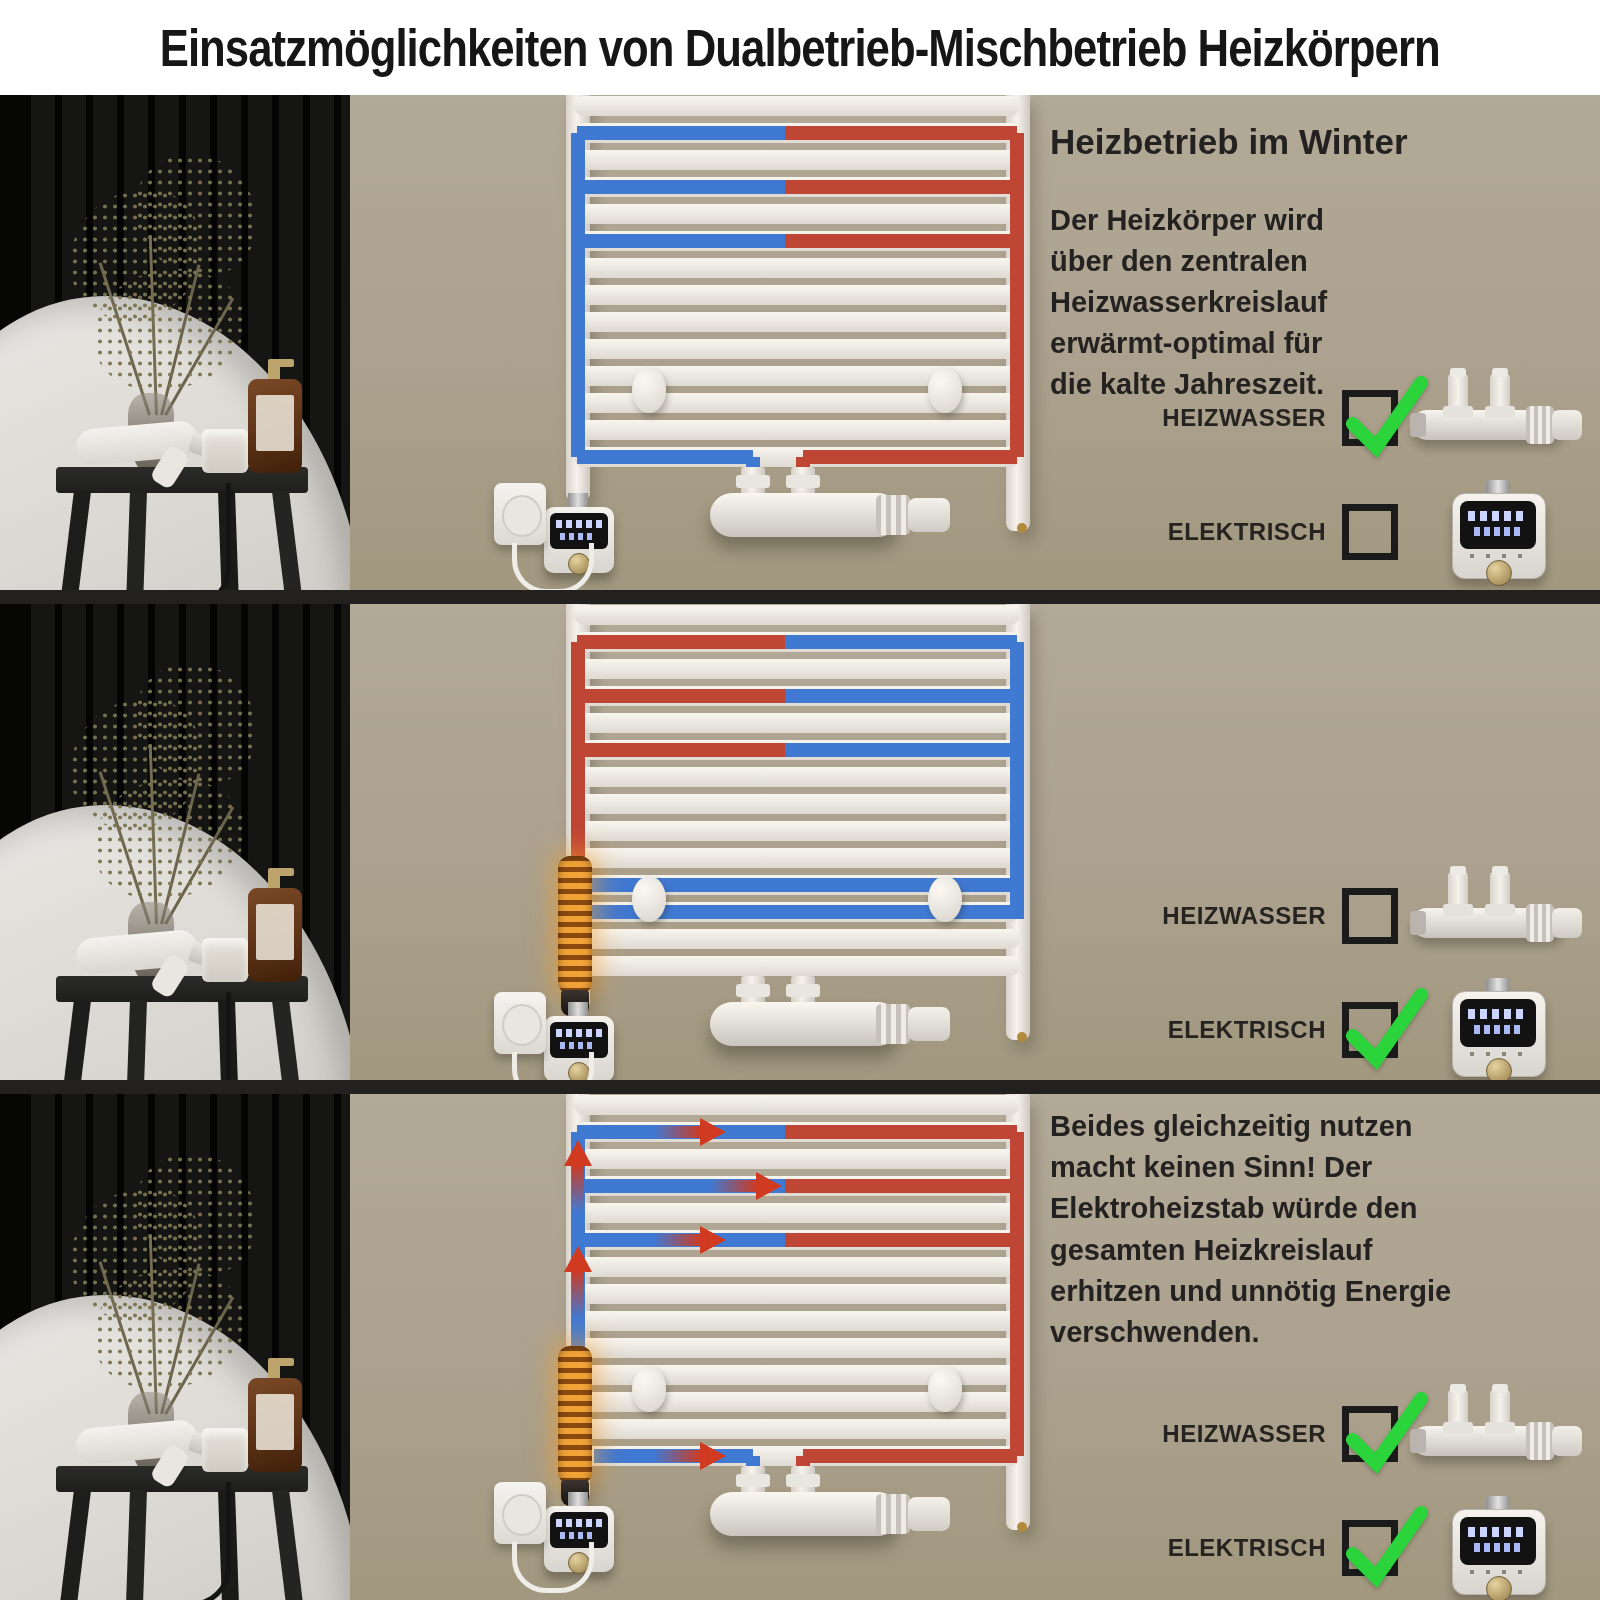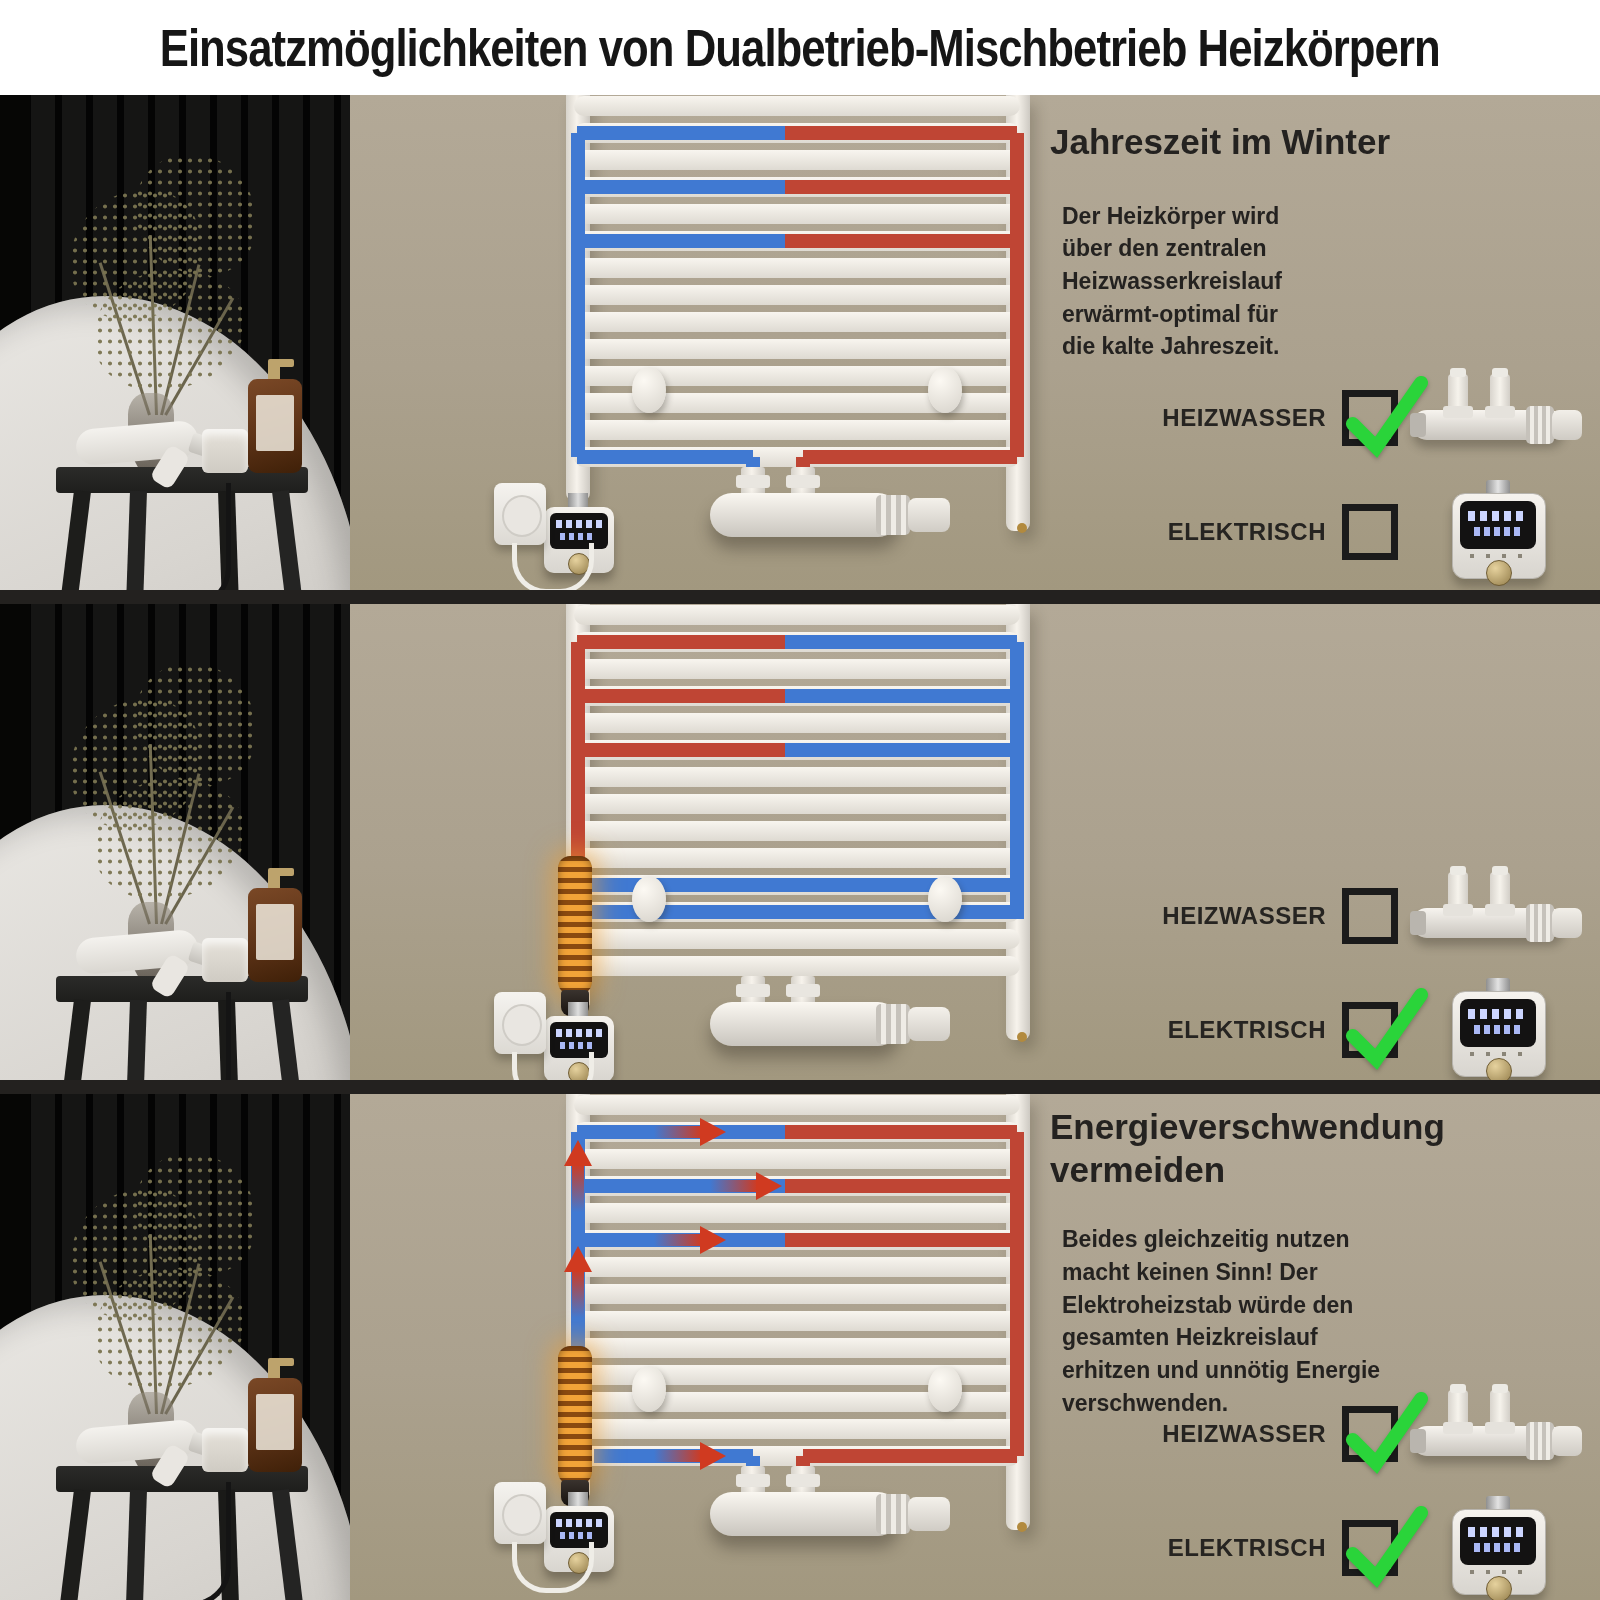--- a/index.html
+++ b/index.html
@@ -10,21 +10,21 @@
   .header{height:95px;display:flex;align-items:center;justify-content:center;background:var(--header-bg)}
   .header h1{margin:0;font-size:46px;font-weight:bold;color:var(--title-color);letter-spacing:-1px;
              white-space:nowrap;transform:scale(.95,1.12)}
   .sep{height:14px;background:var(--separator)}
   .panel{display:flex;position:relative;overflow:hidden}
   .photo{width:350px;flex:none;position:relative;overflow:hidden;background:#0b0b0a}
   .wall{flex:1;position:relative;overflow:hidden;background:linear-gradient(180deg,#b3a997 0%,#aba18e 55%,#a2987f 100%)}
   .diagram{position:absolute;left:210px;top:0;width:480px;height:100%}
   .textcol{position:absolute;left:700px;width:545px;color:var(--text-color)}
   .p-heading{margin:0 0 36px 0;font-size:35px;line-height:1.22;font-weight:bold;white-space:pre-line}
-  .p-body{margin:12px;font-size:23px;line-height:1.42;font-weight:bold;white-space:pre-line}
+  .p-body{margin:0;font-size:29px;line-height:1.42;font-weight:bold;white-space:pre-line}
   .checks{position:absolute;right:12px;display:flex;flex-direction:column;gap:14px;z-index:5}
   .check-row{display:flex;align-items:center;justify-content:flex-end}
   .chk-label{font-size:24px;font-weight:bold;letter-spacing:.5px;margin-right:16px;color:#262421}
   .chk-box{width:56px;height:56px;border:7px solid var(--checkbox-border);position:relative;flex:none;box-sizing:border-box}
   .tick{position:absolute;left:-8px;top:-26px;width:88px;height:88px;color:var(--check-green);display:none;
         filter:drop-shadow(0 2px 2px rgba(0,0,0,.25))}
   .chk-box.checked .tick{display:block}
   .prod{width:178px;height:100px;position:relative;flex:none;margin-left:12px}
   
   .abs{position:absolute}
@@ -109,21 +109,21 @@
         <div class="abs" style="left:-16px;top:412px;width:70px;height:66px;background:linear-gradient(180deg,#f6f3ee,#d8d5cf);border-radius:10px;box-shadow:0 8px 10px rgba(40,35,25,.35);"></div>
         <div class="abs" style="left:-10px;top:418px;width:58px;height:36px;background:#131212;border-radius:6px;"></div>
         <div class="abs" style="left:-4px;top:425px;width:46px;height:8px;background:repeating-linear-gradient(90deg,#ccd5ff 0 6px,rgba(0,0,0,0) 6px 10px);"></div>
         <div class="abs" style="left:0px;top:438px;width:36px;height:7px;background:repeating-linear-gradient(90deg,#aab8f5 0 5px,rgba(0,0,0,0) 5px 9px);"></div>
         <div class="abs" style="left:8px;top:458px;width:20px;height:20px;border-radius:50%;background:radial-gradient(circle at 35% 30%,#e6d29e,#937d4a);border:1px solid #6f5c33;"></div>
         <div class="abs" style="left:-66px;top:388px;width:52px;height:62px;background:linear-gradient(180deg,#f5f3ef,#dcd9d3);border-radius:8px;box-shadow:0 6px 8px rgba(40,35,25,.3);"></div>
         <div class="abs" style="left:-58px;top:400px;width:36px;height:38px;border-radius:50%;background:#e9e6e1;border:2px solid #cfccc6;"></div>
         <div class="abs" style="left:-48px;top:448px;width:72px;height:46px;border:5px solid #efede7;border-top:none;border-radius:0 0 34px 34px;"></div>
       </div>
     <div class="textcol" style="top:26px">
-      <h2 class="p-heading">Jahreszeit im Winter</h2>
+      <h2 class="p-heading">Heizbetrieb im Winter</h2>
       <p class="p-body">Der Heizkörper wird
 über den zentralen
 Heizwasserkreislauf
 erwärmt-optimal für
 die kalte Jahreszeit.</p>
     </div>
     <div class="checks" style="bottom:8px">
       <div class="check-row">
         <span class="chk-label">HEIZWASSER</span>
         <span class="chk-box checked">
@@ -373,22 +373,20 @@
         <div class="abs" style="left:140px;top:24px;width:0;height:0;border-top:14px solid transparent;border-bottom:14px solid transparent;border-left:26px solid var(--arrow-red);"></div>
         <div class="abs" style="left:94px;top:32px;width:48px;height:12px;background:linear-gradient(90deg,rgba(208,58,32,0),var(--arrow-red));"></div>
         <div class="abs" style="left:196px;top:78px;width:0;height:0;border-top:14px solid transparent;border-bottom:14px solid transparent;border-left:26px solid var(--arrow-red);"></div>
         <div class="abs" style="left:150px;top:86px;width:48px;height:12px;background:linear-gradient(90deg,rgba(208,58,32,0),var(--arrow-red));"></div>
         <div class="abs" style="left:140px;top:132px;width:0;height:0;border-top:14px solid transparent;border-bottom:14px solid transparent;border-left:26px solid var(--arrow-red);"></div>
         <div class="abs" style="left:94px;top:140px;width:48px;height:12px;background:linear-gradient(90deg,rgba(208,58,32,0),var(--arrow-red));"></div>
         <div class="abs" style="left:140px;top:348px;width:0;height:0;border-top:14px solid transparent;border-bottom:14px solid transparent;border-left:26px solid var(--arrow-red);"></div>
         <div class="abs" style="left:94px;top:356px;width:48px;height:12px;background:linear-gradient(90deg,rgba(208,58,32,0),var(--arrow-red));"></div>
       </div>
     <div class="textcol" style="top:12px">
-      <h2 class="p-heading" style="margin-bottom:32px">Energieverschwendung
-vermeiden</h2>
       <p class="p-body">Beides gleichzeitig nutzen
 macht keinen Sinn! Der
 Elektroheizstab würde den
 gesamten Heizkreislauf
 erhitzen und unnötig Energie
 verschwenden.</p>
     </div>
     <div class="checks" style="bottom:2px">
       <div class="check-row">
         <span class="chk-label">HEIZWASSER</span>

